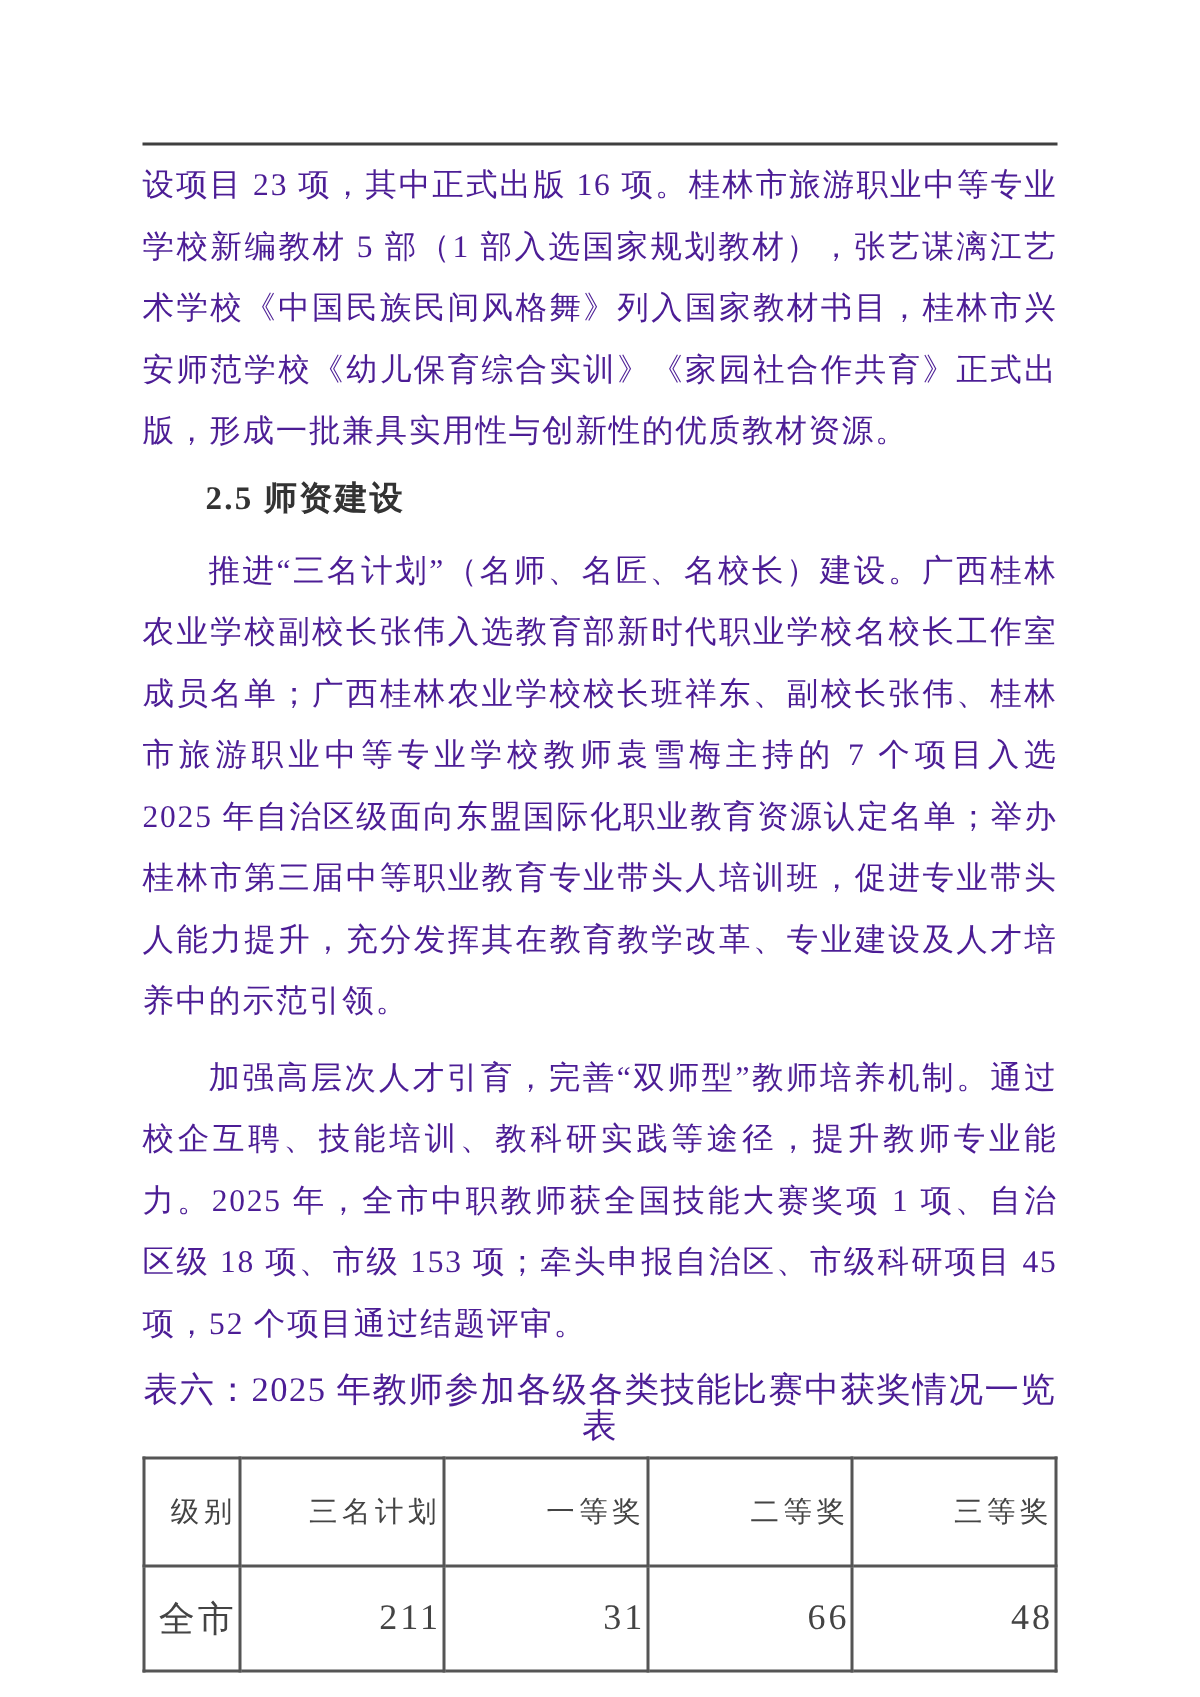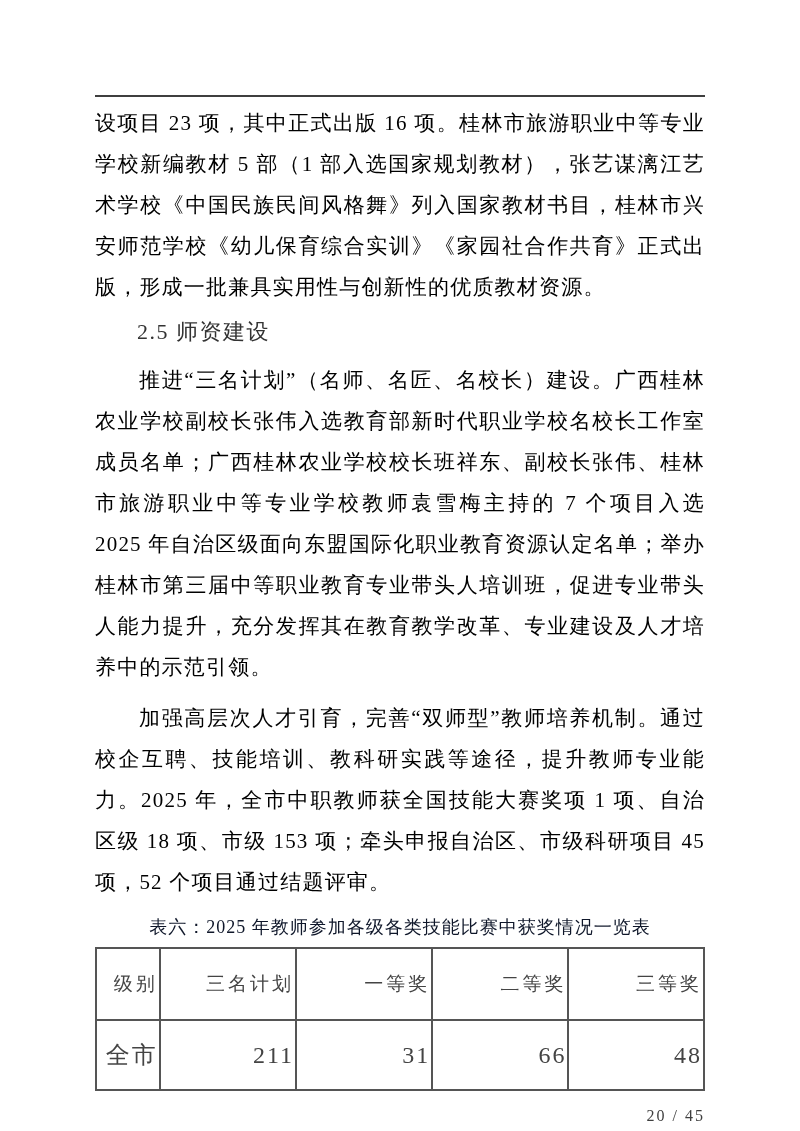--- a/index.html
+++ b/index.html
@@ -24,41 +24,41 @@
     height: 2px;
     background: #3f3f3f;
   }
   .body-text {
     margin: 0;
     font-size: 21px;
     line-height: 41px;
     letter-spacing: 1.2px;
     text-align: justify;
     text-justify: inter-character;
-    color: #000000;
+    color: #4c1d95;
   }
   .p-first { margin-top: 6px; }
   .p-indent { text-indent: 44px; }
   .p-gap { margin-top: 10px; }
   .section-heading {
     margin: 6px 0 0 0;
     padding-left: 42px;
     font-size: 22px;
     line-height: 36px;
-    font-weight: normal;
+    font-weight: bold;
     letter-spacing: 1.5px;
     color: #333333;
   }
   .table-caption {
     margin-top: 12px;
     text-align: center;
-    font-size: 18px;
+    font-size: 23px;
     line-height: 24px;
     letter-spacing: 1px;
-    color: #0f172a;
+    color: #4c1d95;
   }
   table.awards {
     width: 100%;
     margin-top: 8px;
     border-collapse: collapse;
     table-layout: fixed;
   }
   table.awards th,
   table.awards td {
     border: 2px solid #555555;

